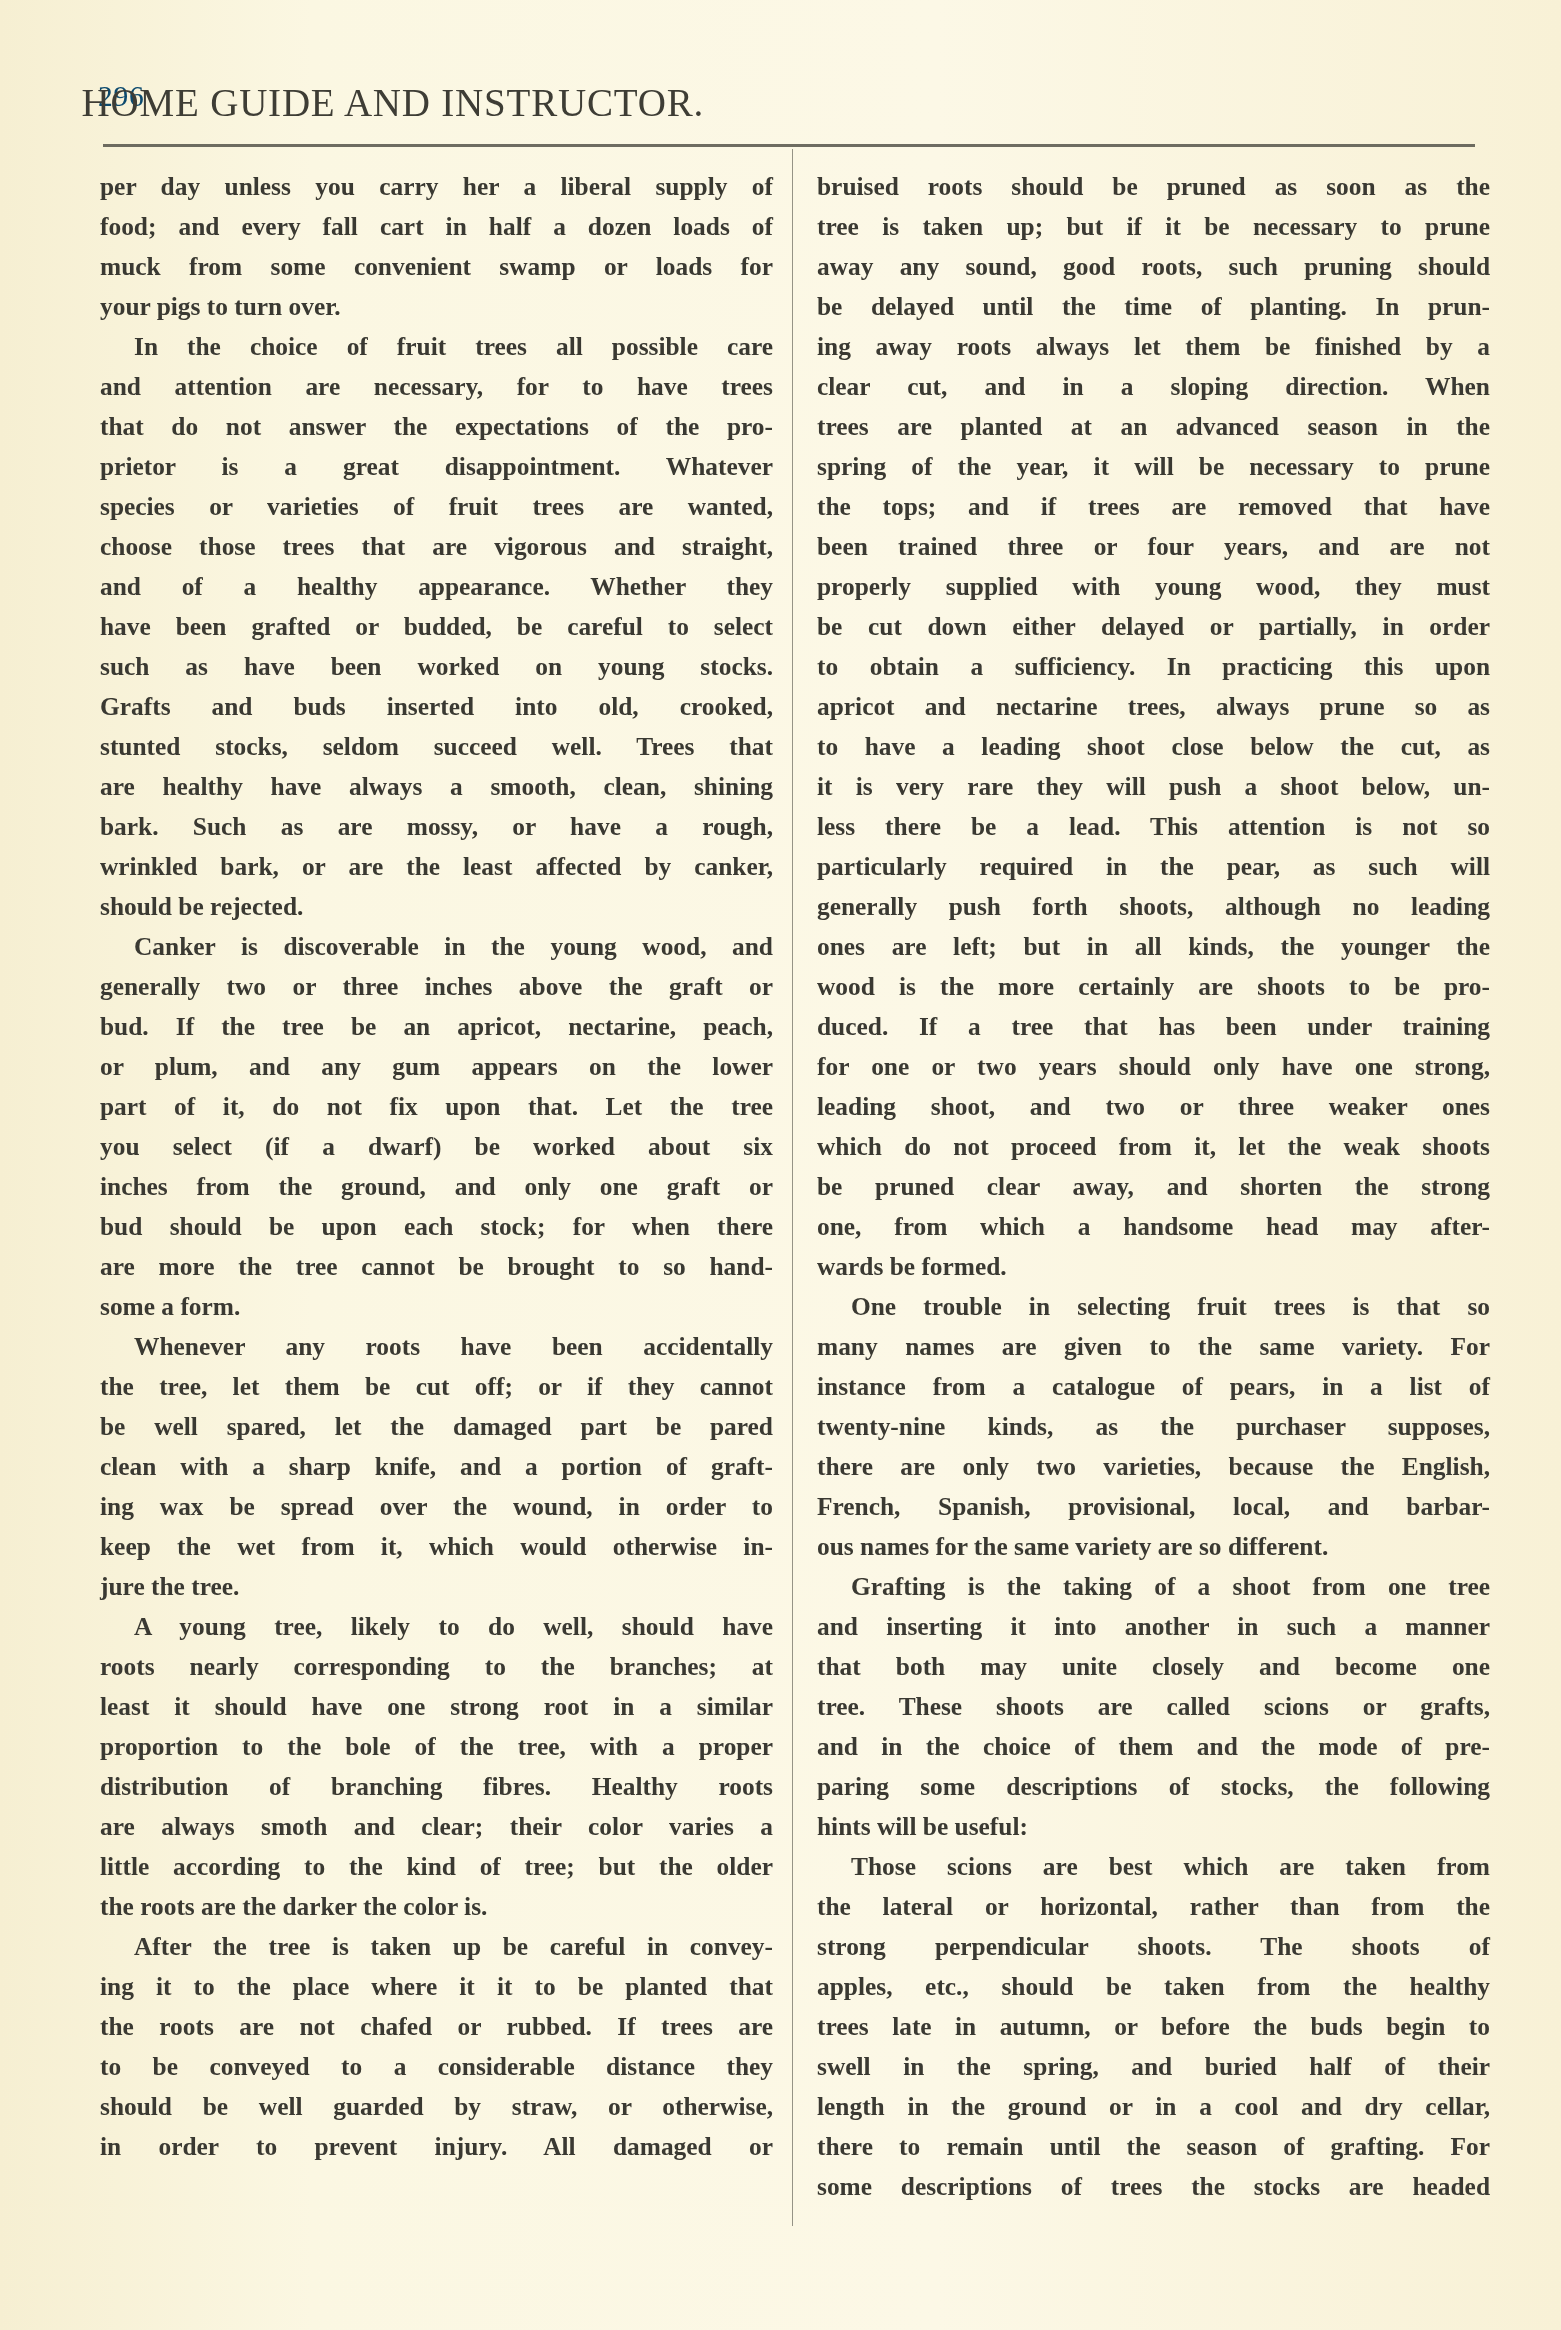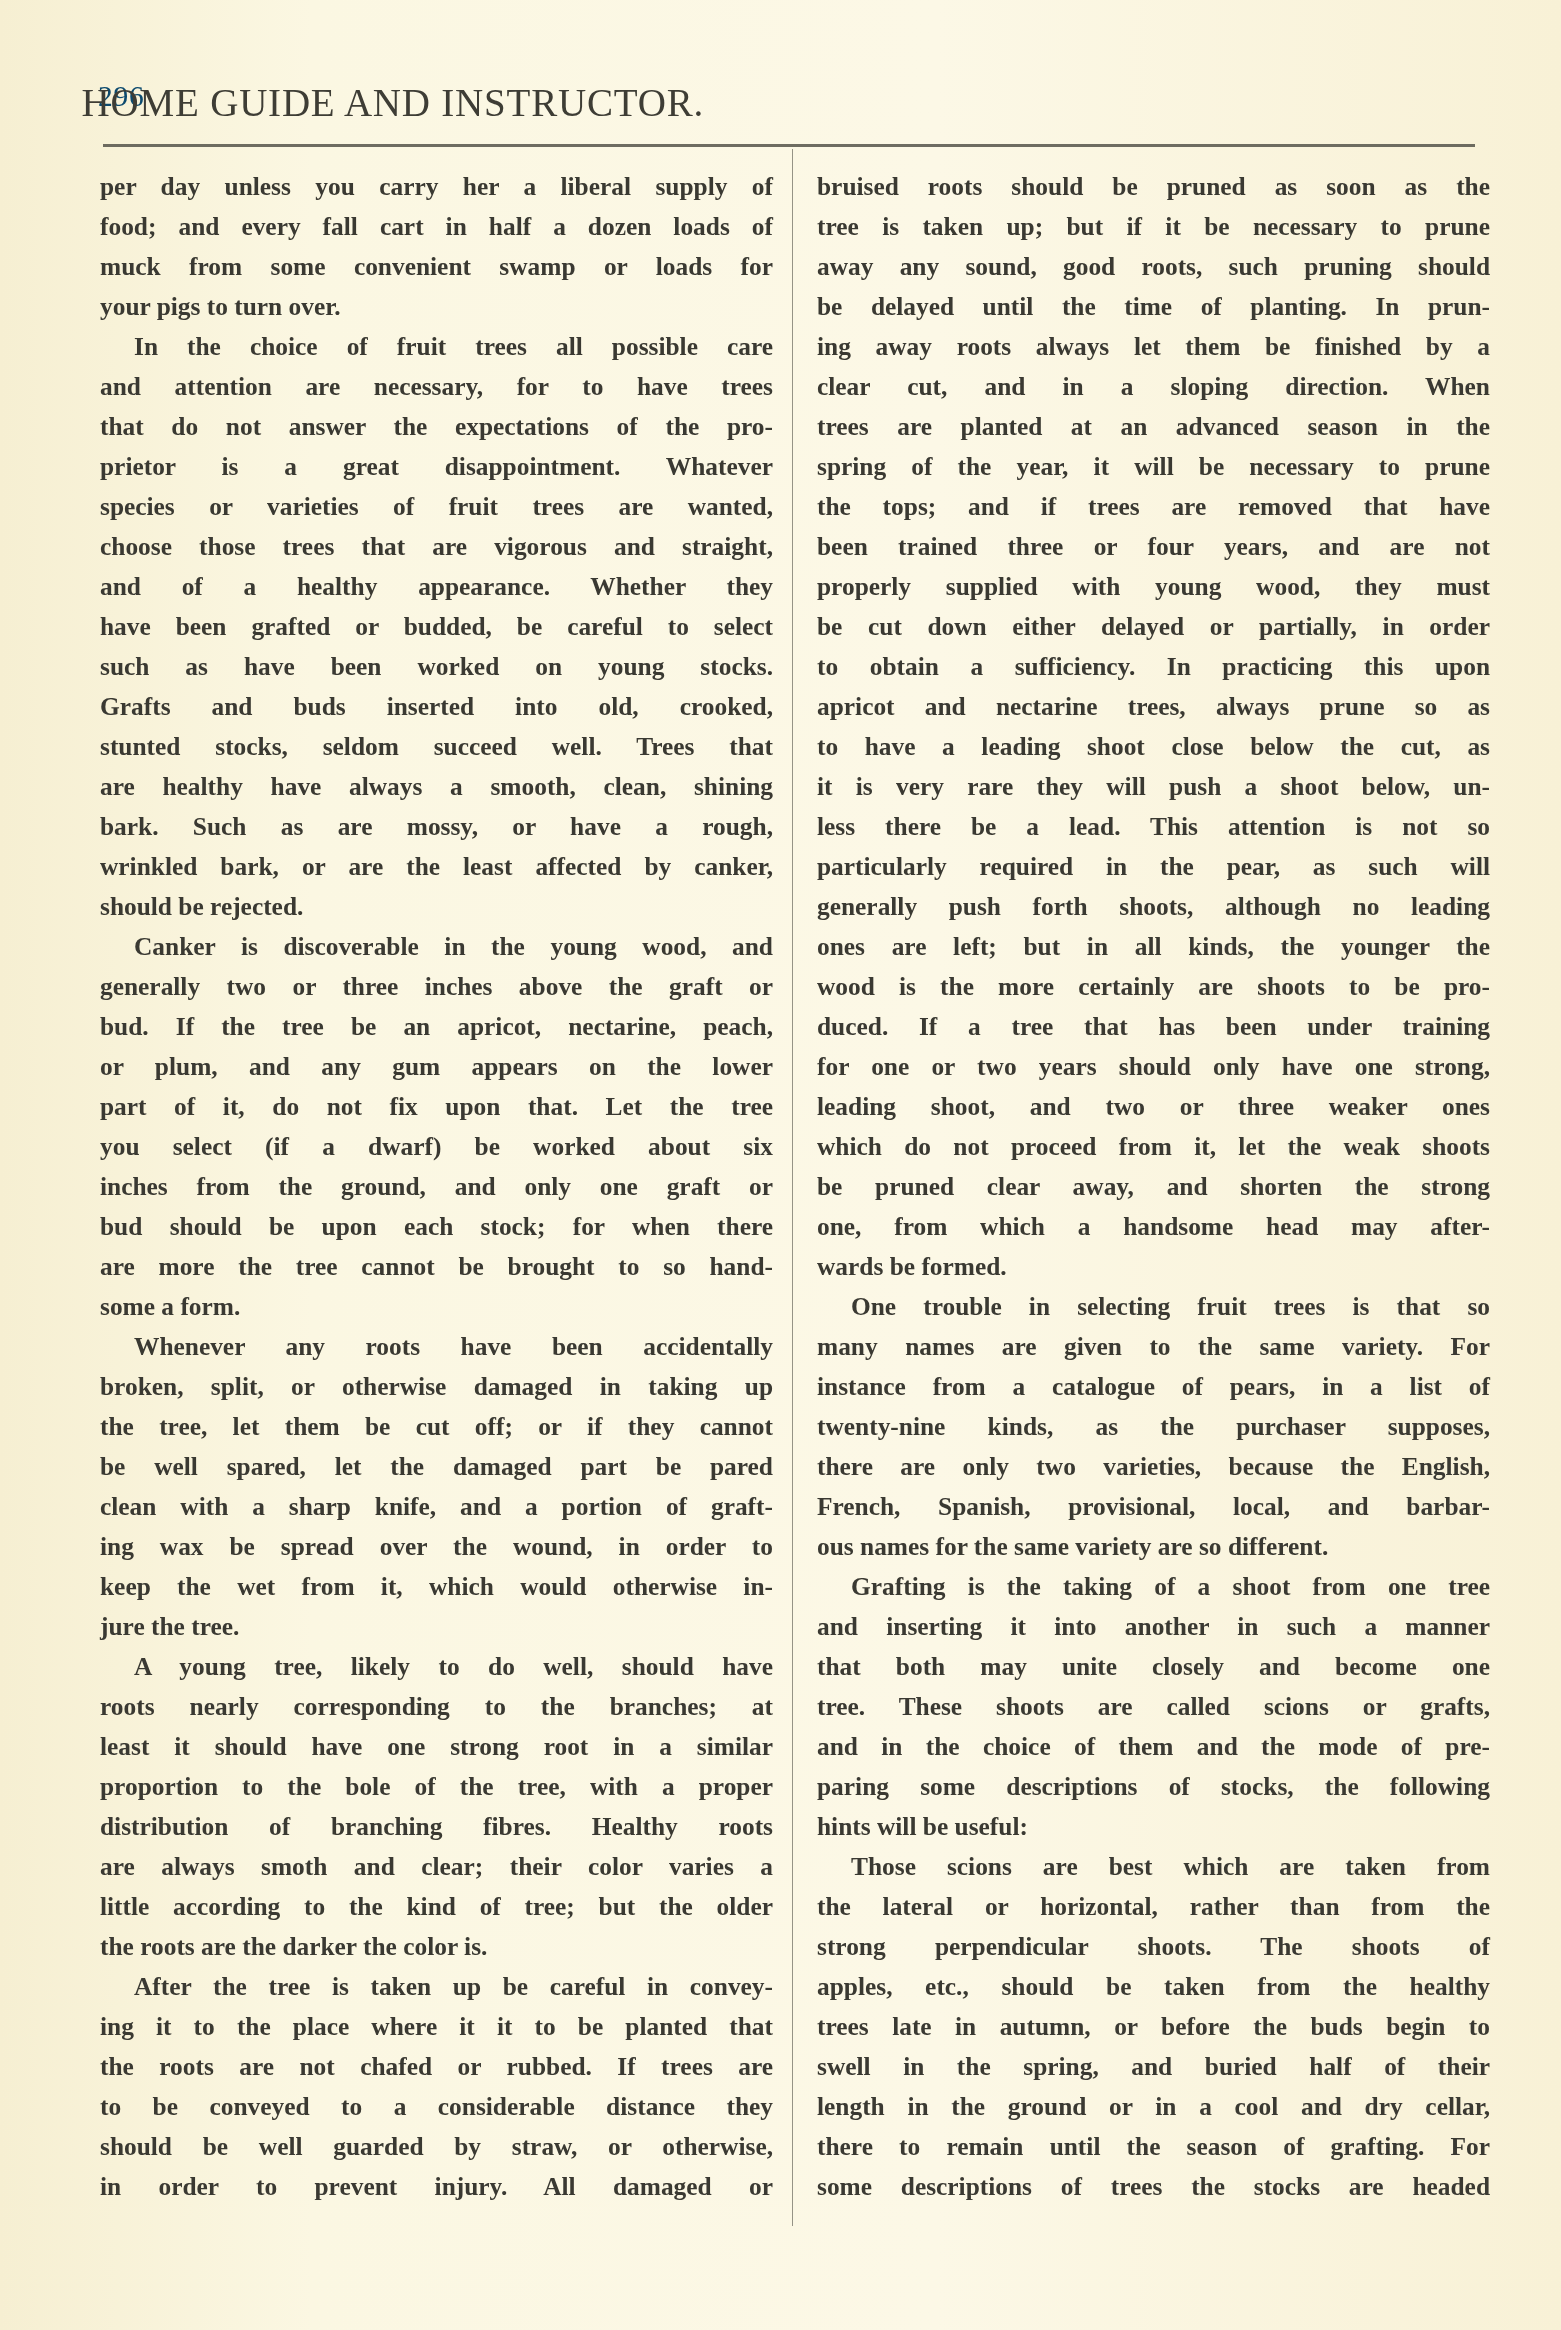--- a/index.html
+++ b/index.html
@@ -125,21 +125,20 @@
       <span class="line">generally two or three inches above the graft or</span>
       <span class="line">bud. If the tree be an apricot, nectarine, peach,</span>
       <span class="line">or plum, and any gum appears on the lower</span>
       <span class="line">part of it, do not fix upon that. Let the tree</span>
       <span class="line">you select (if a dwarf) be worked about six</span>
       <span class="line">inches from the ground, and only one graft or</span>
       <span class="line">bud should be upon each stock; for when there</span>
       <span class="line">are more the tree cannot be brought to so hand-</span>
       <span class="line last">some a form.</span>
       <span class="line indent">Whenever any roots have been accidentally</span>
-      <span class="line">broken, split, or otherwise damaged in taking up</span>
       <span class="line">the tree, let them be cut off; or if they cannot</span>
       <span class="line">be well spared, let the damaged part be pared</span>
       <span class="line">clean with a sharp knife, and a portion of graft-</span>
       <span class="line">ing wax be spread over the wound, in order to</span>
       <span class="line">keep the wet from it, which would otherwise in-</span>
       <span class="line last">jure the tree.</span>
       <span class="line indent">A young tree, likely to do well, should have</span>
       <span class="line">roots nearly corresponding to the branches; at</span>
       <span class="line">least it should have one strong root in a similar</span>
       <span class="line">proportion to the bole of the tree, with a proper</span>

